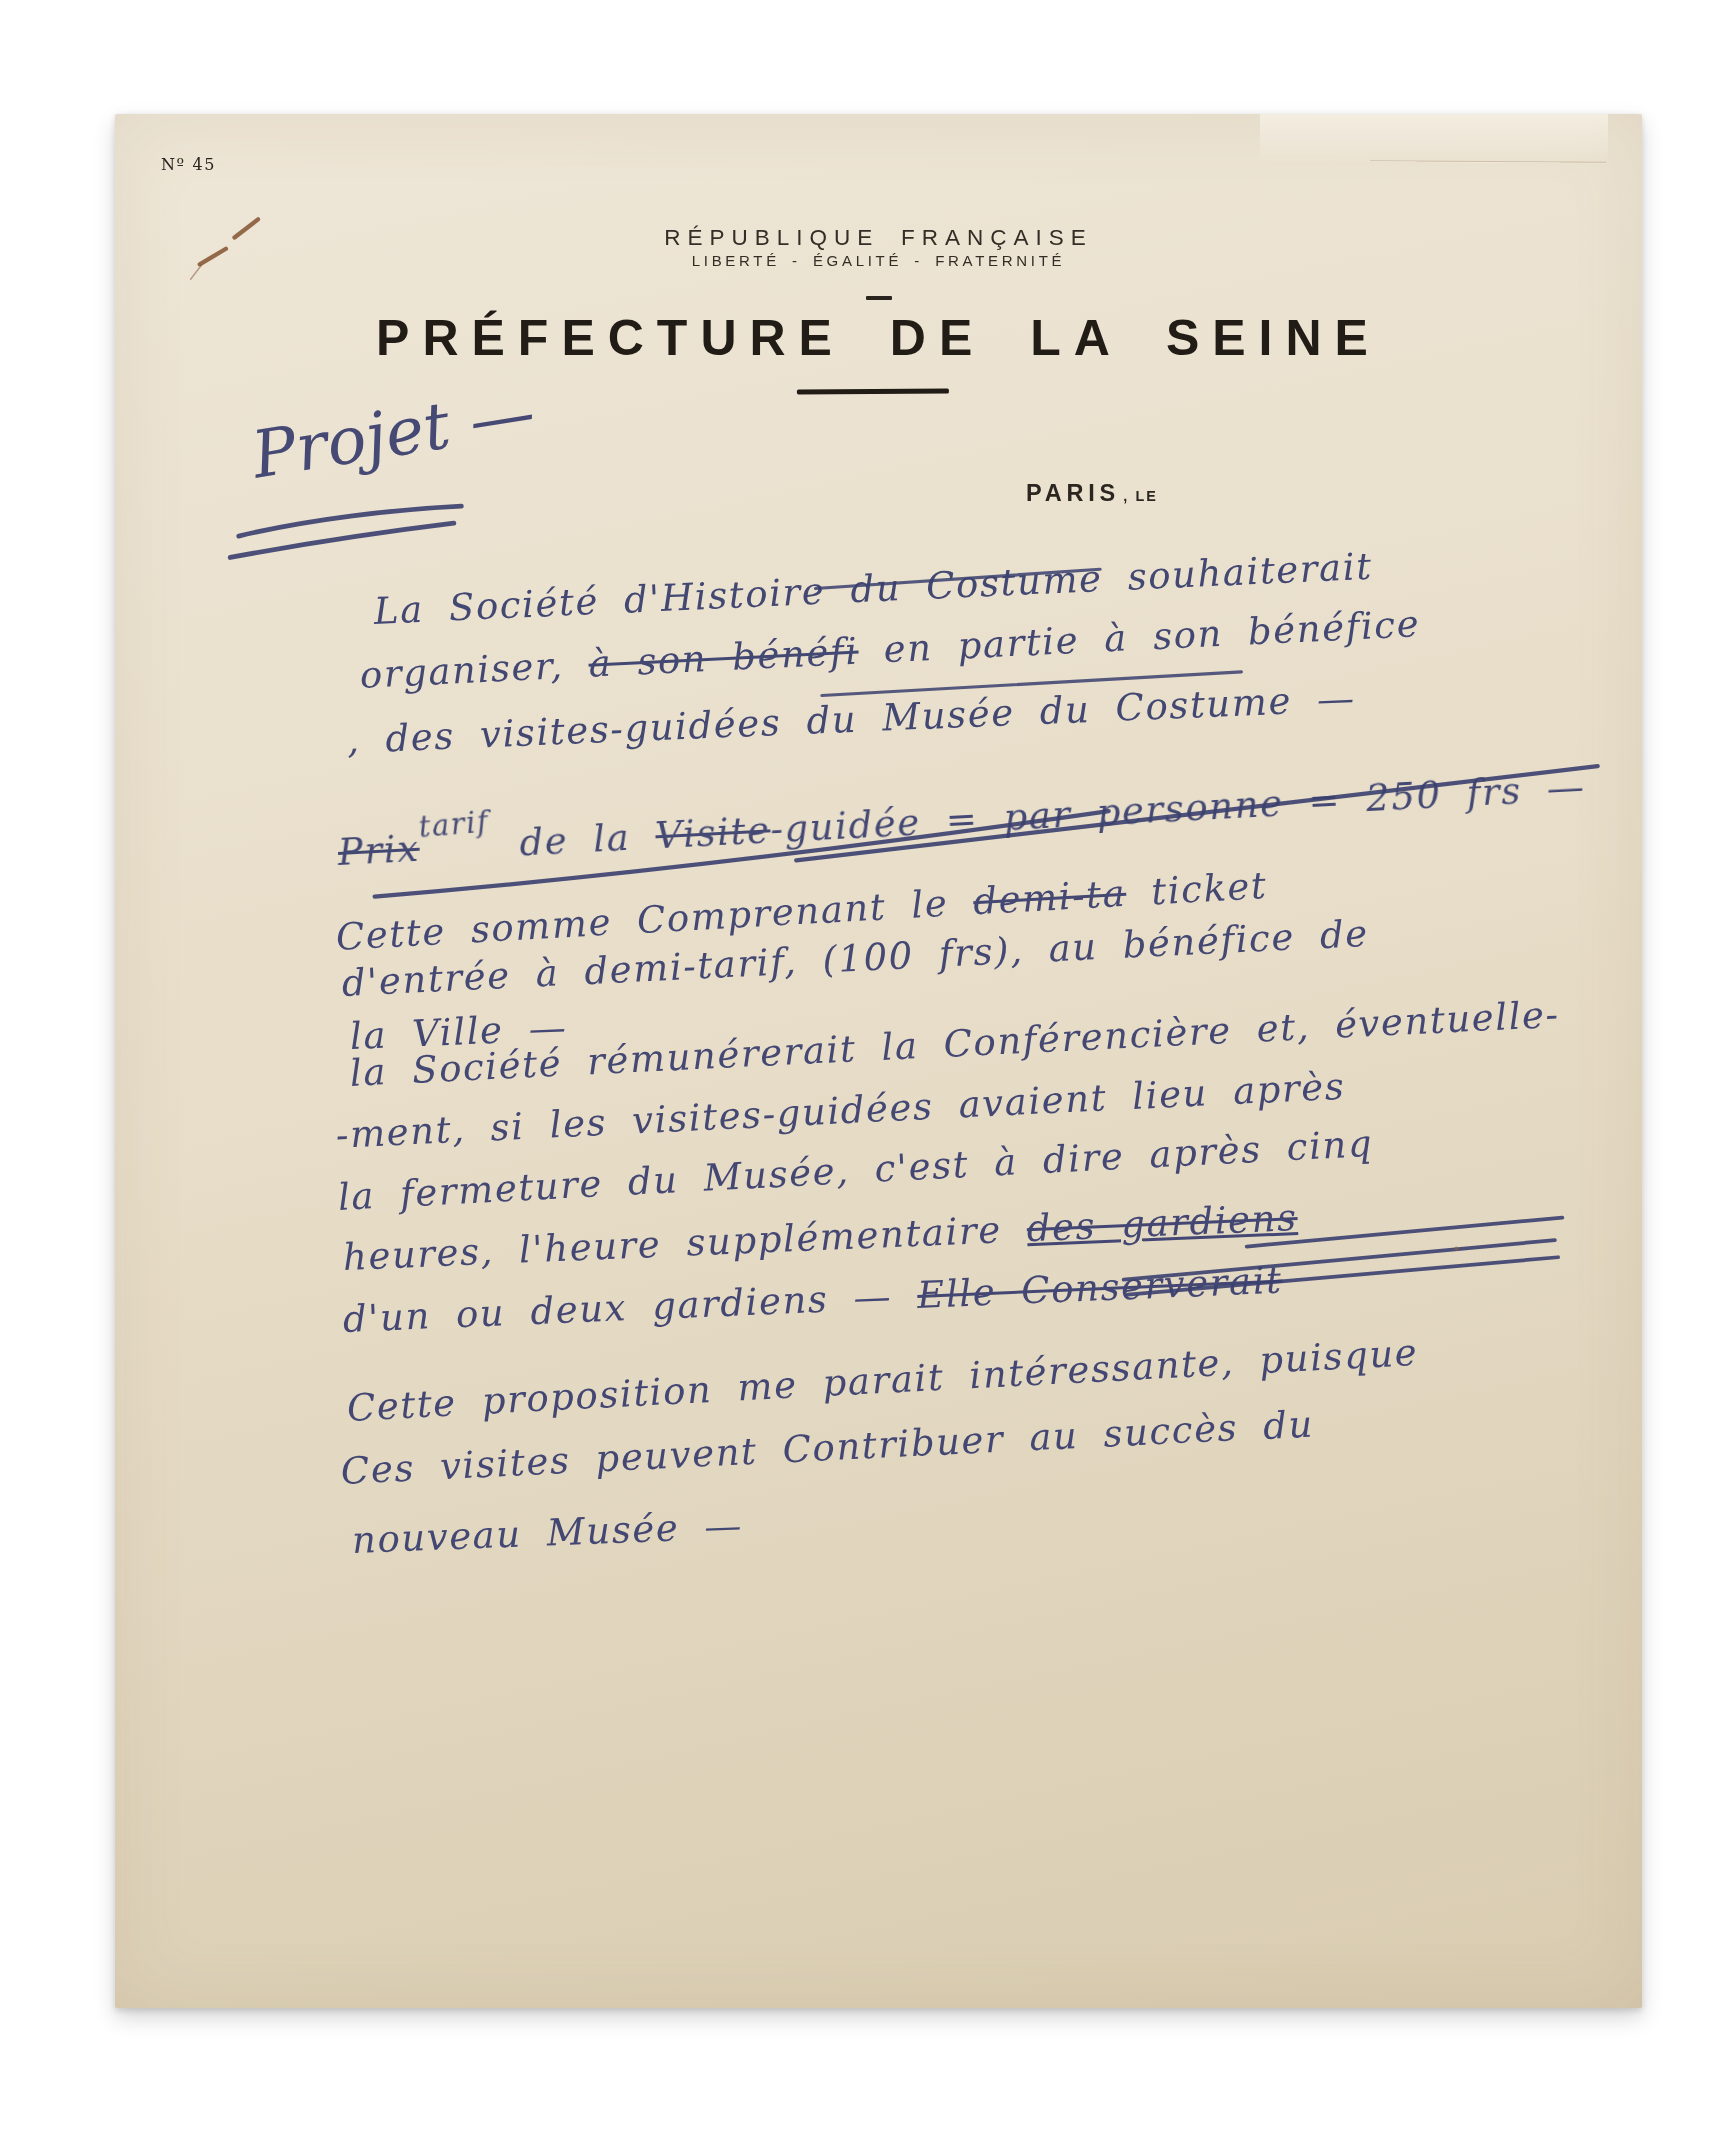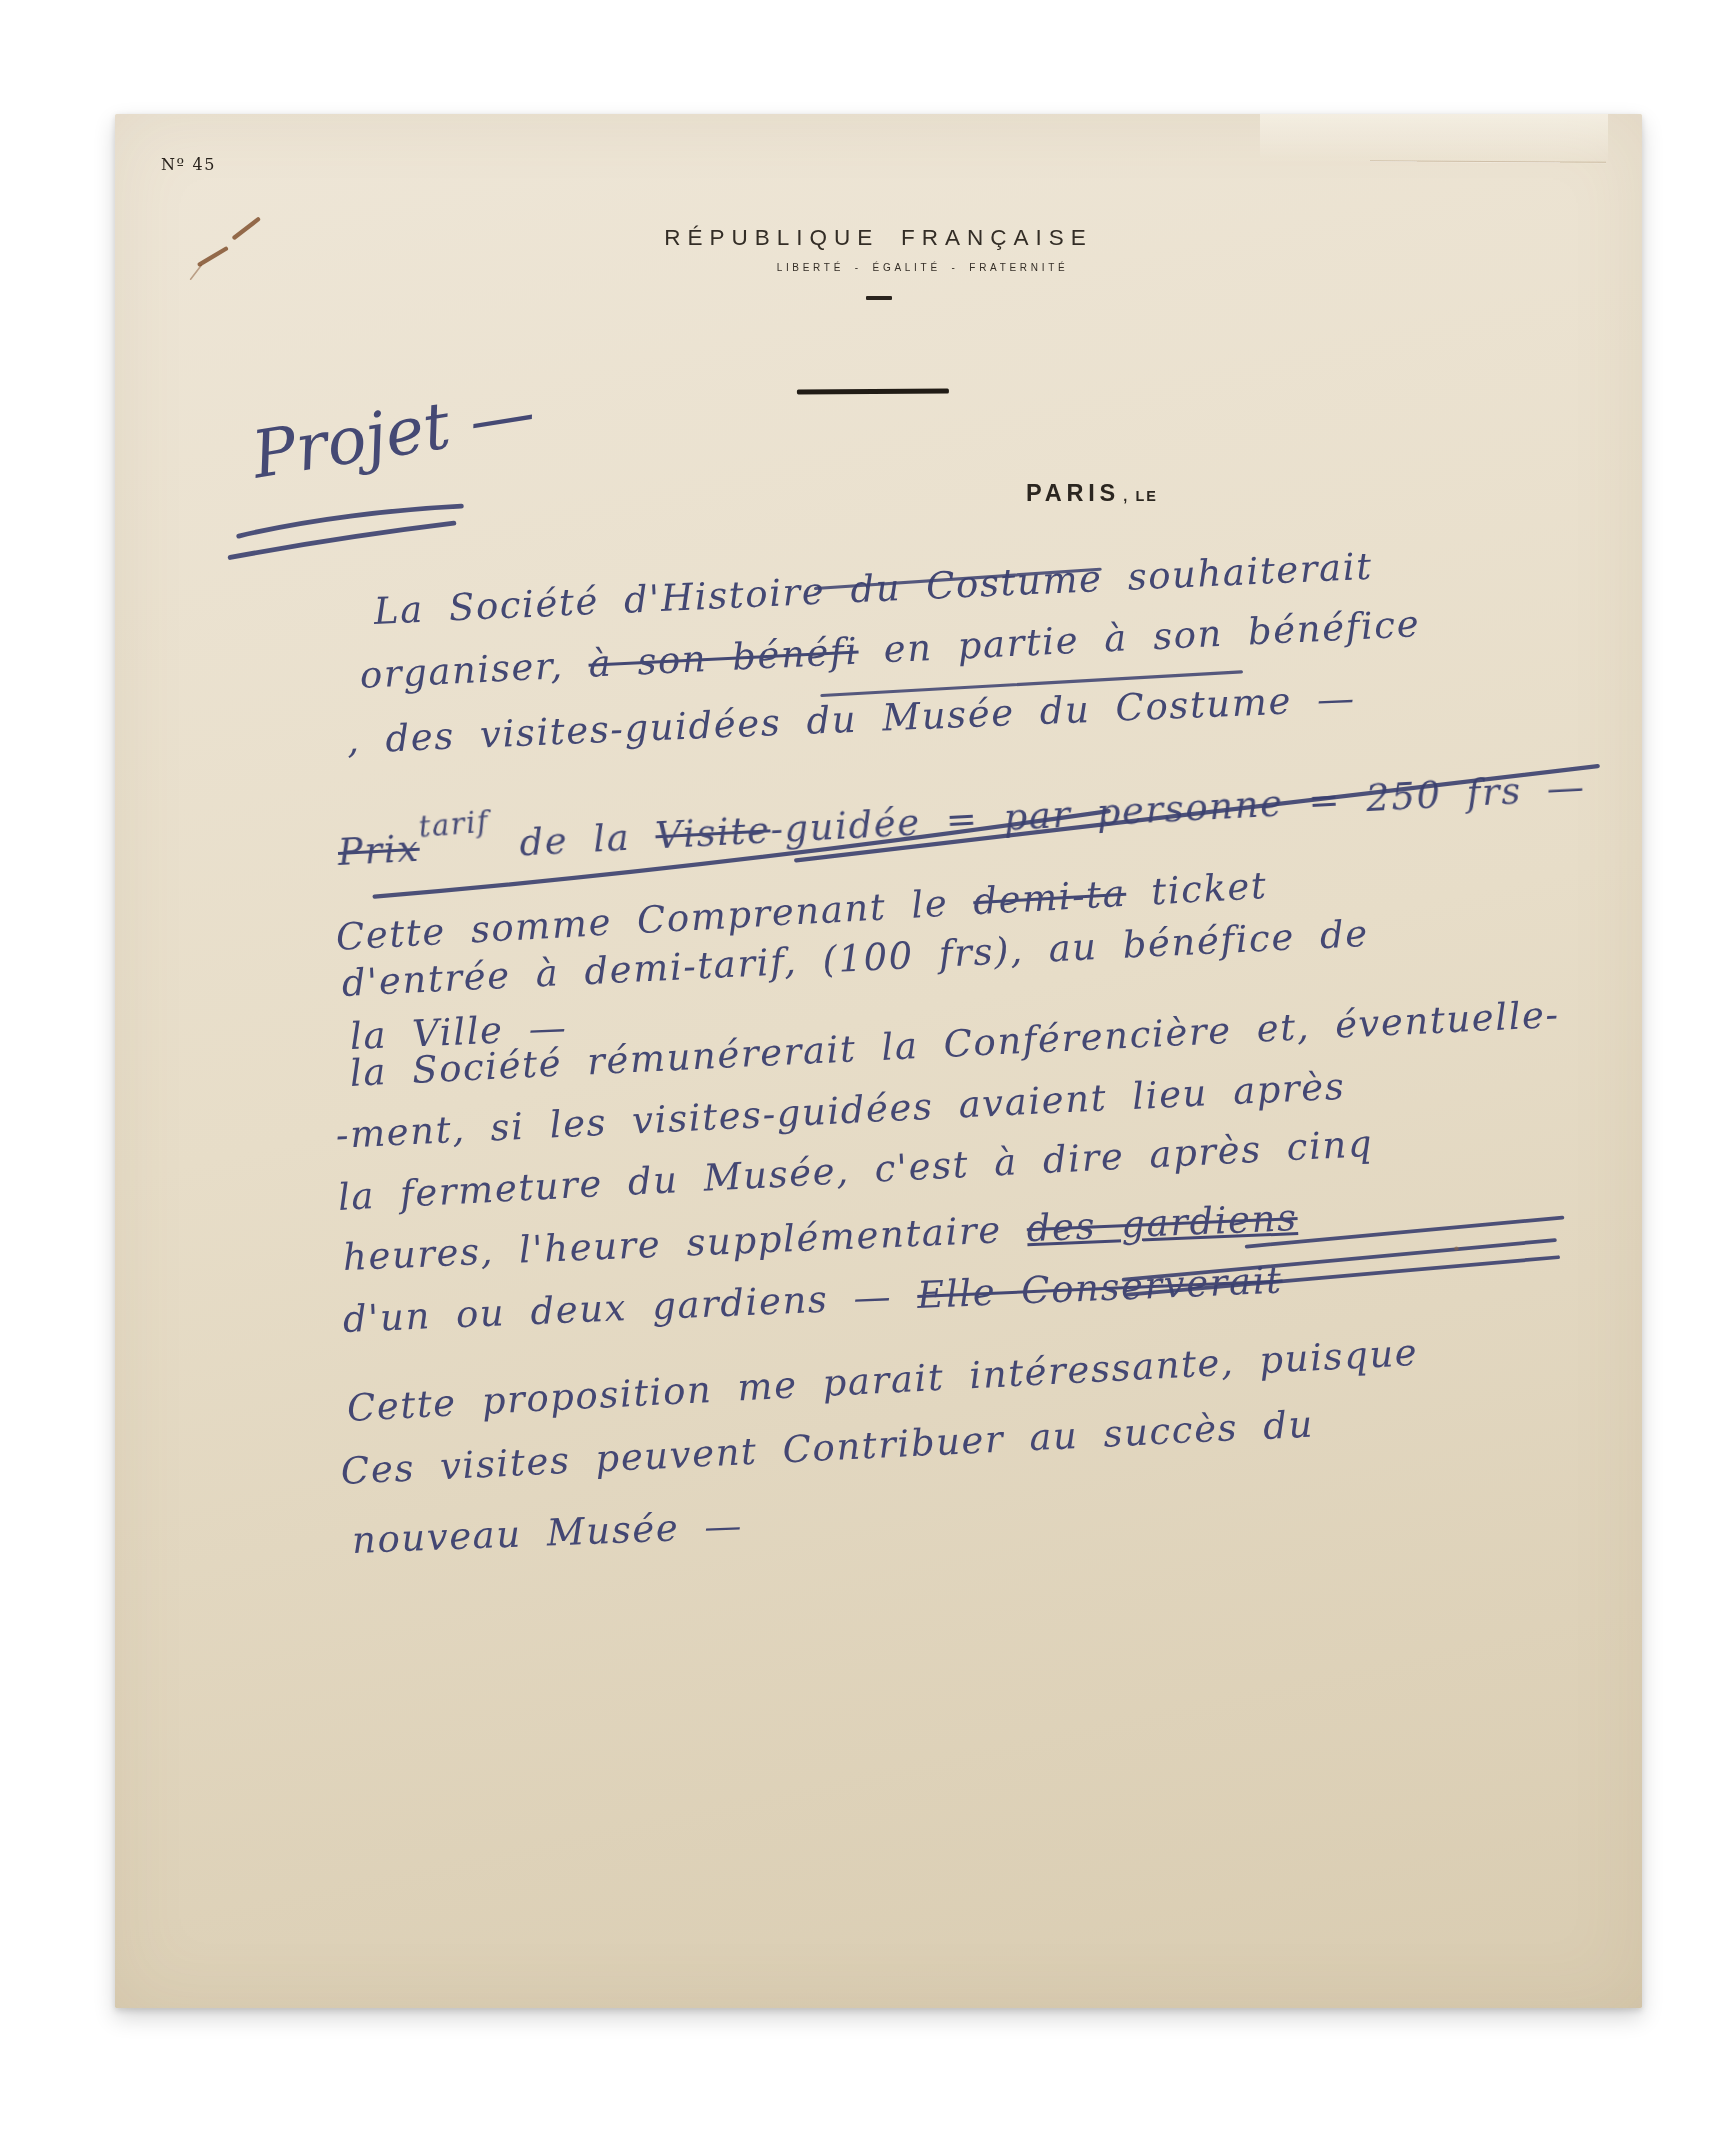--- a/index.html
+++ b/index.html
@@ -31,23 +31,22 @@
     position:absolute;left:46px;top:41px;
     font-family:"DejaVu Serif",serif;font-size:16px;letter-spacing:1.6px;
     color:var(--print-ink,#2a241e);
   }
   .centered{position:absolute;left:50%;transform:translateX(-50%);white-space:nowrap;}
   .republic{
     top:91px;font-size:22.5px;letter-spacing:7px;word-spacing:8.6px;
     color:#332d26;font-weight:400;margin-top:20px;
   }
   .motto{
-    top:148px;font-size:10px;letter-spacing:3.7px;word-spacing:4.3px;
+    top:138px;font-size:15px;letter-spacing:3.7px;word-spacing:4.3px;
     color:#332d26;
-    margin-left:44px;
   }
   .motto-rule{
     top:182px;width:26px;height:3.7px;background:#2a241e;border-radius:1.1px;
   }
   .prefecture{
     top:195px;font-size:50px;font-weight:bold;letter-spacing:13px;word-spacing:18px;
     color:#211c16;
   }
   .title-rule{
     top:275px;width:152px;height:5.3px;background:#211c16;border-radius:1.6px;
@@ -91,20 +90,21 @@
 
   <div class="paper">
     <div class="corner-sheen"></div>
     <div class="fold-crease"></div>
 
     <div class="form-number">Nº 45</div>
 
     <div class="centered republic">RÉPUBLIQUE FRANÇAISE</div>
     <div class="centered motto">LIBERTÉ - ÉGALITÉ - FRATERNITÉ</div>
     <div class="centered motto-rule"></div>
+    <div class="centered prefecture">PRÉFECTURE DE LA SEINE</div>
     <div class="centered title-rule"></div>
 
     <div class="paris"><span class="city">PARIS</span><span class="le">, LE</span></div>
 
     <div class="projet">Projet —</div>
   </div>
 
   <div id="handwriting">
       <div class="hand-line" style="left: 374px; top: 591px; transform: rotate(-2.6deg);"><span>La Société d'Histoire du Costume souhaiterait</span></div>
       <div class="hand-line" style="left: 360px; top: 655px; transform: rotate(-2.8deg);"><span>organiser, </span><span class="seg-strike">à son bénéfi</span><span> en partie à son bénéfice</span></div>

